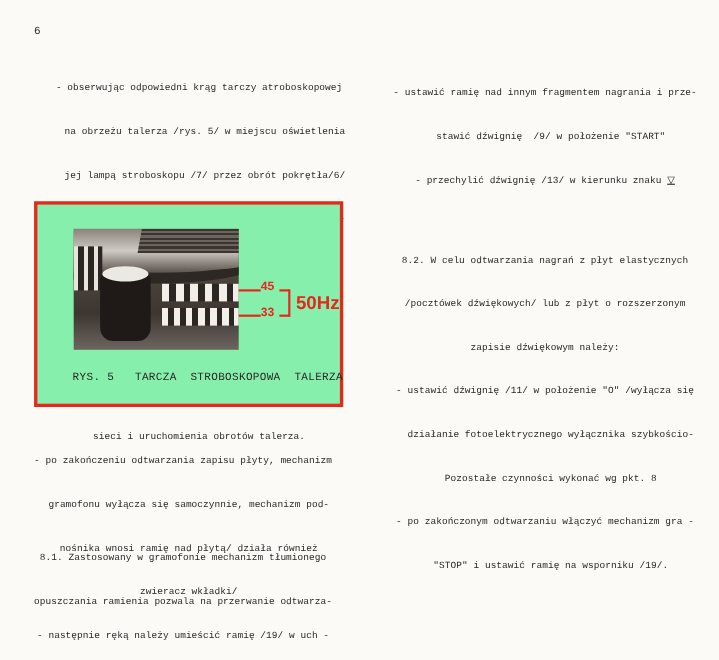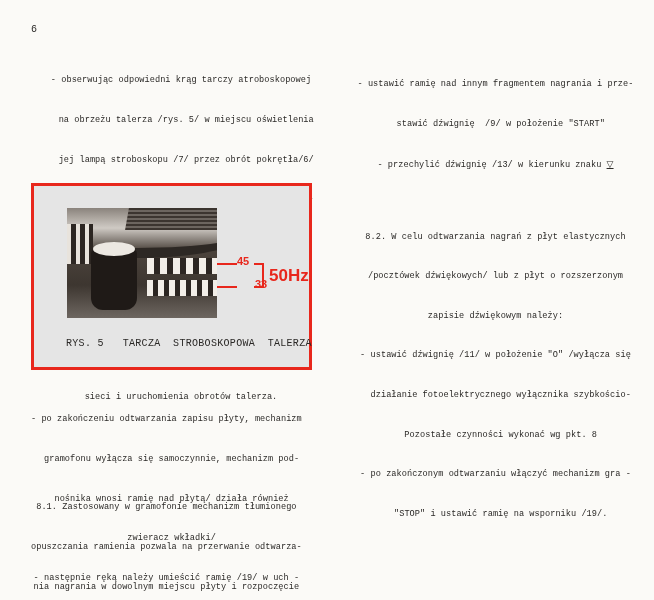--- a/index.html
+++ b/index.html
@@ -12,21 +12,21 @@
   }
   .page-num { position: absolute; left: 31px; top: 24px; font-size: 10px; }
   .col { position: absolute; font-size: 8.6px; line-height: 13.2px; white-space: pre; letter-spacing: 0.05px; }
   .col-left { left: 31px; top: 48px; width: 300px; }
   .col-right { left: 343px; top: 52px; width: 305px; }
   .line { display: block; height: 13.2px; text-align: center; }
   .gap { display: block; height: 7px; }
   .tri { font-family: "DejaVu Sans", sans-serif; font-weight: bold; text-decoration: underline; font-size: 9px; }
   .figure-box {
     position: absolute; left: 31px; top: 183px; width: 281px; height: 187px;
-    border: 3px solid #e8271c; box-sizing: border-box; background: #e5e5e5;
+    border: 3px solid #e8271c; box-sizing: border-box; background: #86efac;
   }
   .photo {
     position: absolute; left: 33px; top: 22px; width: 150px; height: 110px;
     background: linear-gradient(180deg, #6e655c 0%, #4b433c 40%, #3d3630 70%, #6d6660 100%);
     overflow: hidden;
   }
   .photo .rim {
     position: absolute; left: -10px; top: 0px; width: 200px; height: 40px;
     border-bottom: 10px solid #2d2824; border-radius: 0 0 60% 20%;
     background: linear-gradient(180deg, #8a837c, #cfcac4 50%, #5a524b);
@@ -51,21 +51,21 @@
   .photo .knob-top {
     position: absolute; left: 26px; top: 34px; width: 42px; height: 14px;
     background: #ece8e2; border-radius: 50%;
   }
   .photo .left-stripes {
     position: absolute; left: 0; top: 16px; width: 26px; height: 40px;
     background: repeating-linear-gradient(90deg, #e8e3dc 0 4px, #2c2622 4px 9px);
   }
   .marker { position: absolute; color: #e8271c; font-family: "Liberation Sans", sans-serif; font-weight: bold; font-size: 11px; }
   .m45 { left: 203px; top: 69px; }
-  .m33 { left: 203px; top: 92px; margin-left: 18px; }
+  .m33 { left: 203px; top: 92px; }
   .m50 { left: 235px; top: 80px; font-size: 17px; }
   .tick { position: absolute; background: #e8271c; }
   .caption { position: absolute; left: 32px; top: 152px; font-size: 10px; white-space: pre; letter-spacing: 0.3px; }
 </style>
 </head>
 <body>
 
 <div class="page-num">6</div>
 
 <div class="col col-left">
@@ -106,21 +106,20 @@
   <span class="line">  gramofonu wyłącza się samoczynnie, mechanizm pod-</span>
   <span class="line">  nośnika wnosi ramię nad płytą/ działa również</span>
   <span class="line">  zwieracz wkładki/</span>
   <span class="line">- następnie ręką należy umieścić ramię /19/ w uch -</span>
   
 </div>
 
 <div class="col" style="left:31px;top:475px;">
   <span class="line">8.1. Zastosowany w gramofonie mechanizm tłumionego</span>
   <span class="line">opuszczania ramienia pozwala na przerwanie odtwarza-</span>
-  <span class="line">nia nagrania w dowolnym miejscu płyty i rozpoczęcie</span>
   
   
   
   
   
 </div>
 
 <div class="col col-right">
   <span class="line">- ustawić ramię nad innym fragmentem nagrania i prze-</span>
   <span class="line">  stawić dźwignię  /9/ w położenie "START"</span>

